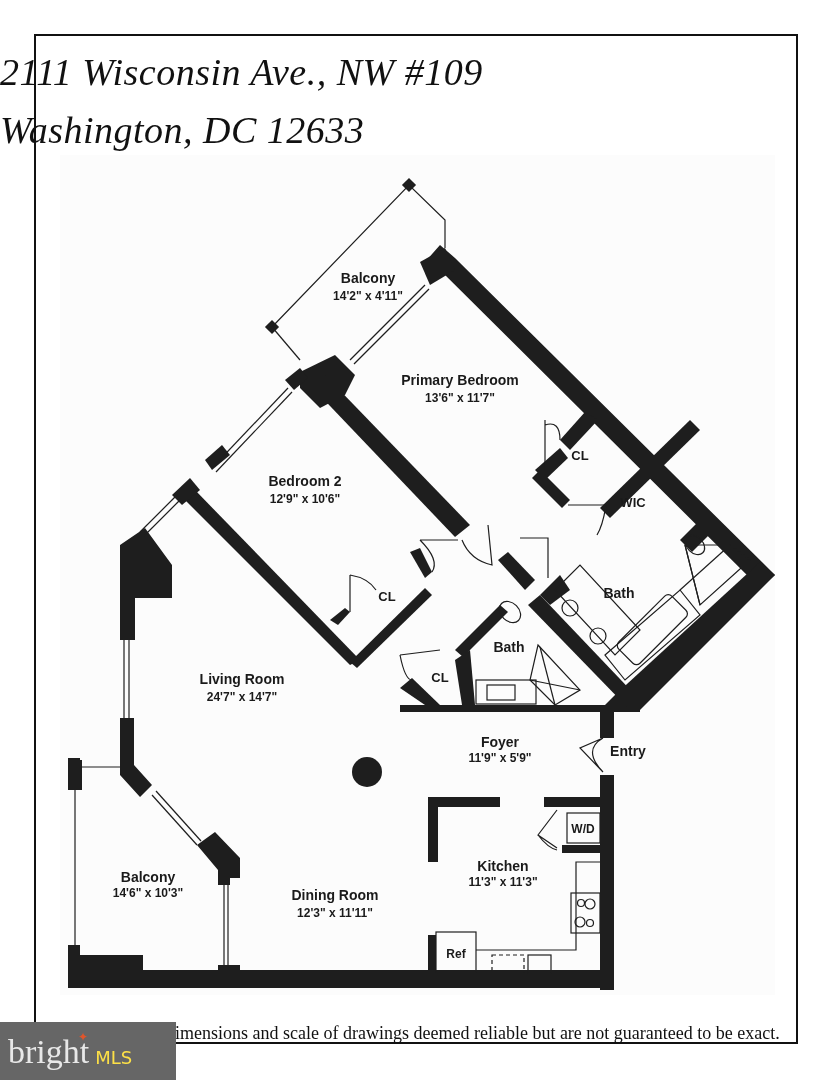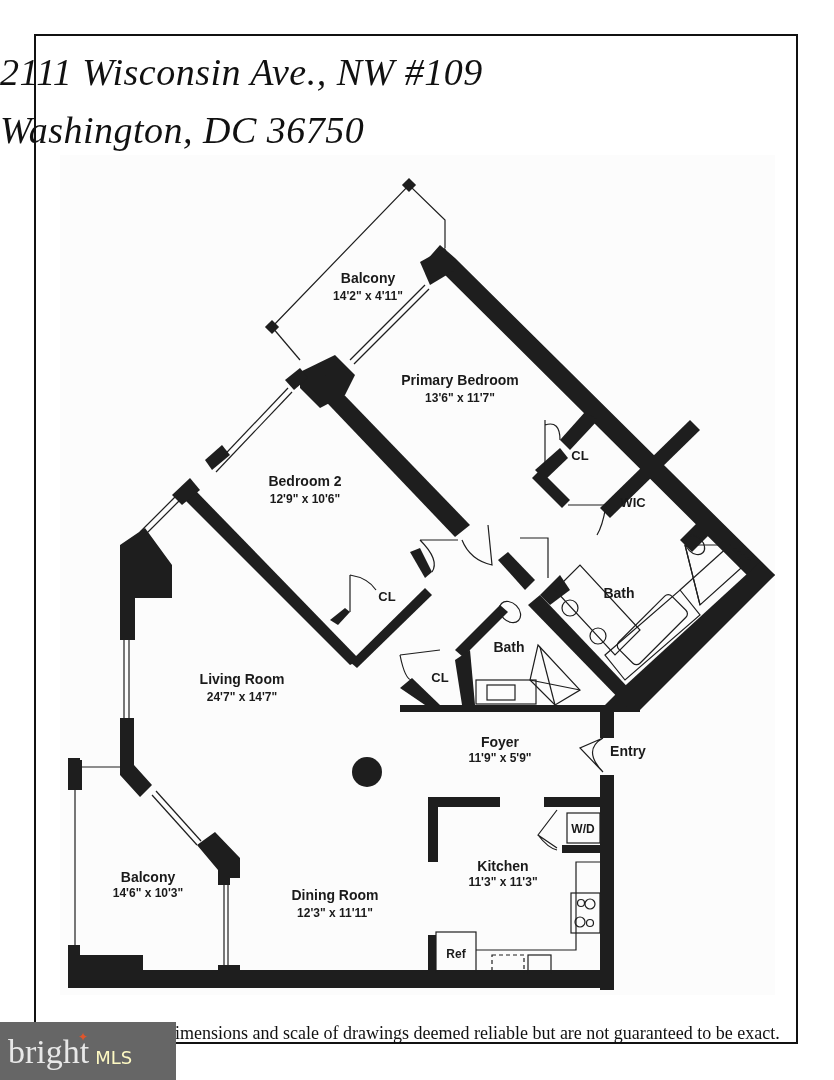--- a/index.html
+++ b/index.html
@@ -7,29 +7,29 @@
   .frame { position:absolute; left:34px; top:34px; width:764px; height:1010px; border:2px solid #111; box-sizing:border-box; background:#fff; }
   .title { position:absolute; left:0; width:834px; font-family:"Liberation Serif", serif; font-style:italic; font-size:38px; color:#111; letter-spacing:0.5px; }
   .t1 { top:50px; }
   .t2 { top:108px; }
   .plan-bg { position:absolute; left:60px; top:155px; width:715px; height:840px; background:#fcfcfc; }
   svg.plan { position:absolute; left:0; top:0; }
   .disclaimer { position:absolute; left:175px; top:1023px; font-family:"Liberation Serif", serif; font-size:18px; color:#111; }
   .logo { position:absolute; left:0; top:1022px; width:176px; height:60px; background:#666; display:flex; align-items:center; padding-left:8px; box-sizing:border-box; }
   .logo .b { font-family:"Liberation Serif", serif; font-size:34px; color:#e8e8e8; line-height:1; position:relative; }
   .logo .b .star { position:absolute; left:70px; top:-4px; color:#e0552b; font-size:12px; }
-  .logo .m { font-family:"DejaVu Sans", sans-serif; font-size:18px; color:#fef9c3; margin-left:6px; margin-top:10px; }
+  .logo .m { font-family:"DejaVu Sans", sans-serif; font-size:18px; color:#fde047; margin-left:6px; margin-top:10px; }
   text.lbl { font-family:"Liberation Sans", sans-serif; font-weight:bold; fill:#1a1a1a; }
 </style>
 </head>
 <body>
 
 <div class="frame"></div>
 <div class="title t1">2111 Wisconsin Ave., NW #109</div>
-<div class="title t2">Washington, DC 36750</div>
+<div class="title t2">Washington, DC 12633</div>
 <div class="plan-bg"></div>
 
 <svg class="plan" width="834" height="1080" viewBox="0 0 834 1080">
   <g fill="#1e1e1e" stroke="none">
 
     <polygon points="440,245 455,258 775,575 760,588 440,270 425,262"></polygon>
 
     <polygon points="775,575 640,710 600,710 615,695 760,562"></polygon>
 
     <polygon points="420,262 445,248 455,270 430,285"></polygon>

